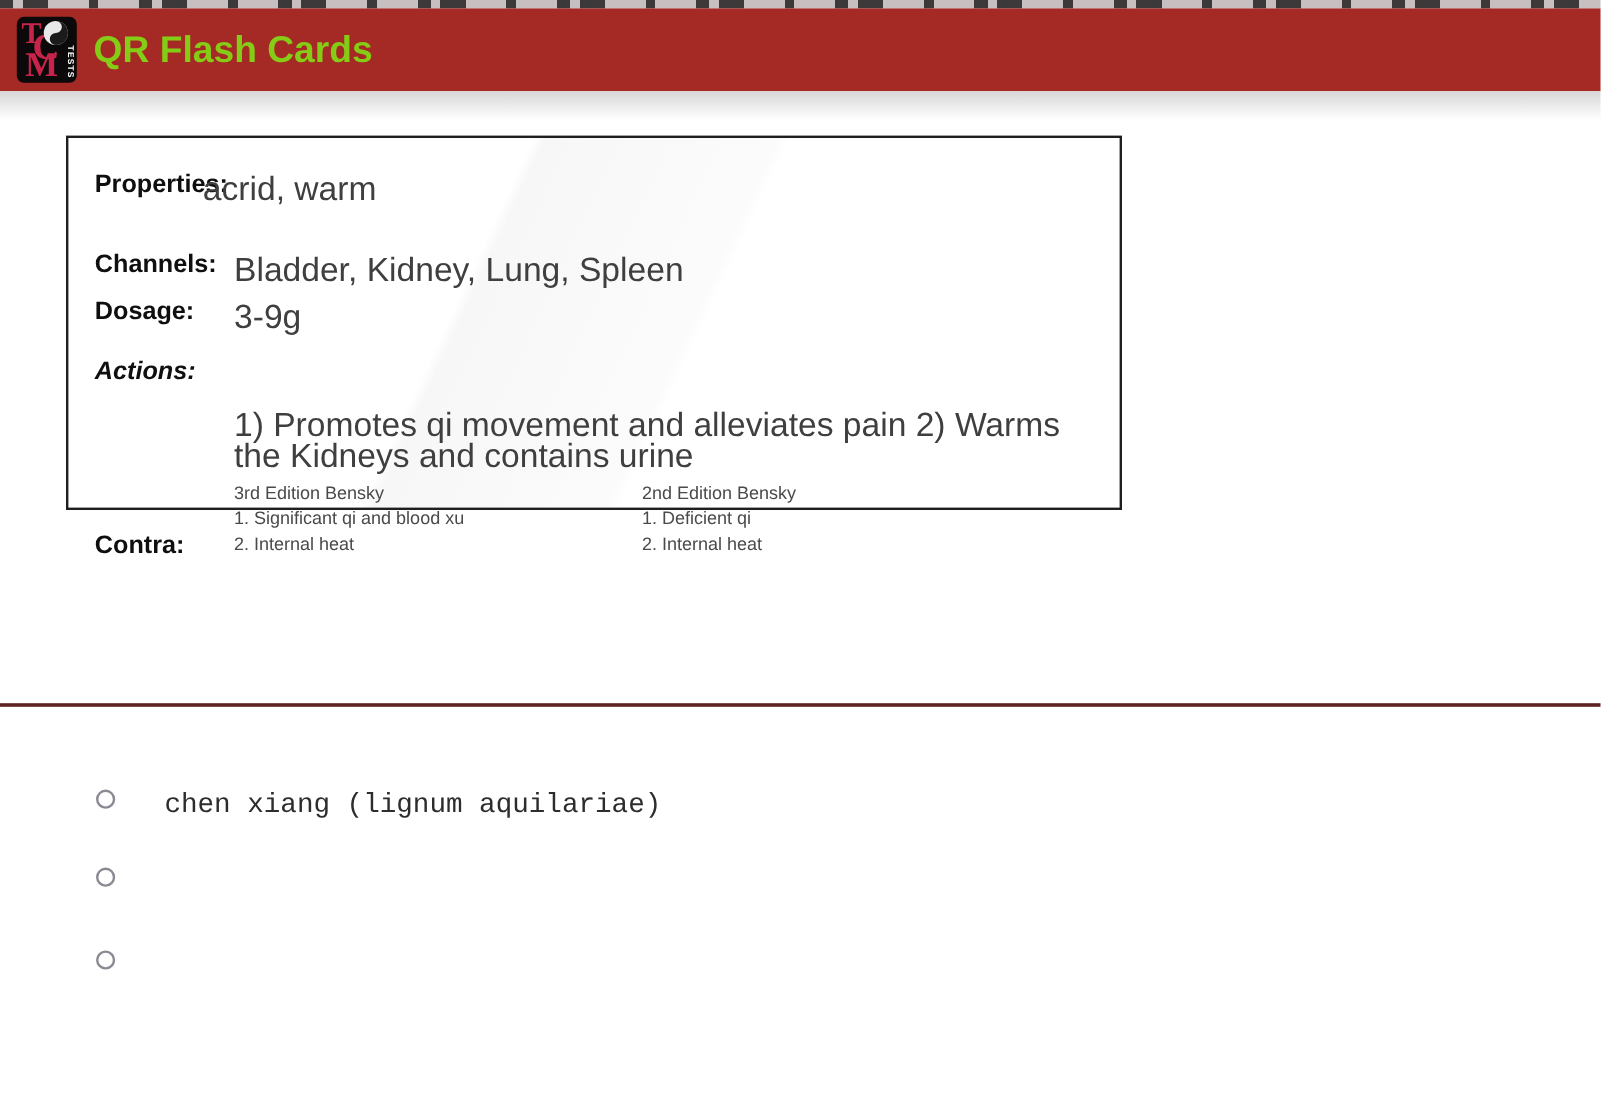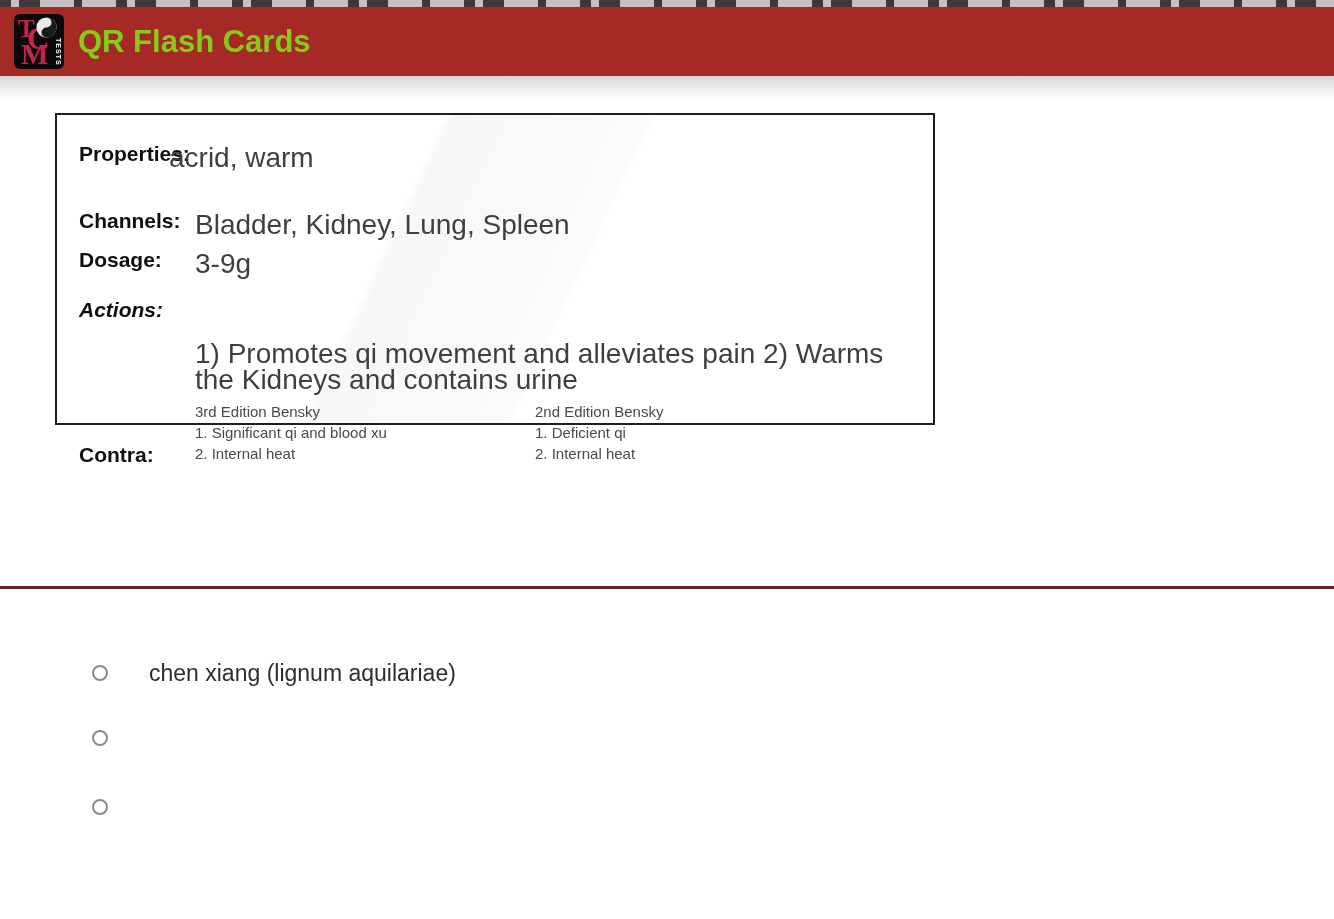--- a/index.html
+++ b/index.html
@@ -55,22 +55,22 @@
   .lbl-contra { top:284px;margin-top:44px; }
   .contra-col { position:absolute; font-size:15px; color:#4a4a4a; line-height:21px; }
   .contra-col-1 { left:138px; top:286px; }
   .contra-col-2 { left:478px; top:286px; }
 
   
   .divider { position:absolute; left:0; top:586px; width:1334px; height:3px;
     background:#5E2423; }
 
   
-  .option-row { position:absolute; left:92px; height:30px; display:flex;
-    align-items:center; cursor:pointer; }
+  .option-row { position:absolute; left:80px; height:30px; display:flex;
+    cursor:pointer;font-family:Liberation Mono, monospace; }
   .opt-1 { top:658px; } .opt-2 { top:723px; } .opt-3 { top:792px; } .opt-4 { top:857px; }
   .radio { width:16px; height:16px; border:2.5px solid #8A8A94; border-radius:50%;
     background:#ffffff; flex:0 0 auto; }
   .option-label { margin-left:41px; font-size:23px; color:#2D2D2D; white-space:nowrap; }
 </style>
 </head>
 <body>
 
 <div class="page">
 

